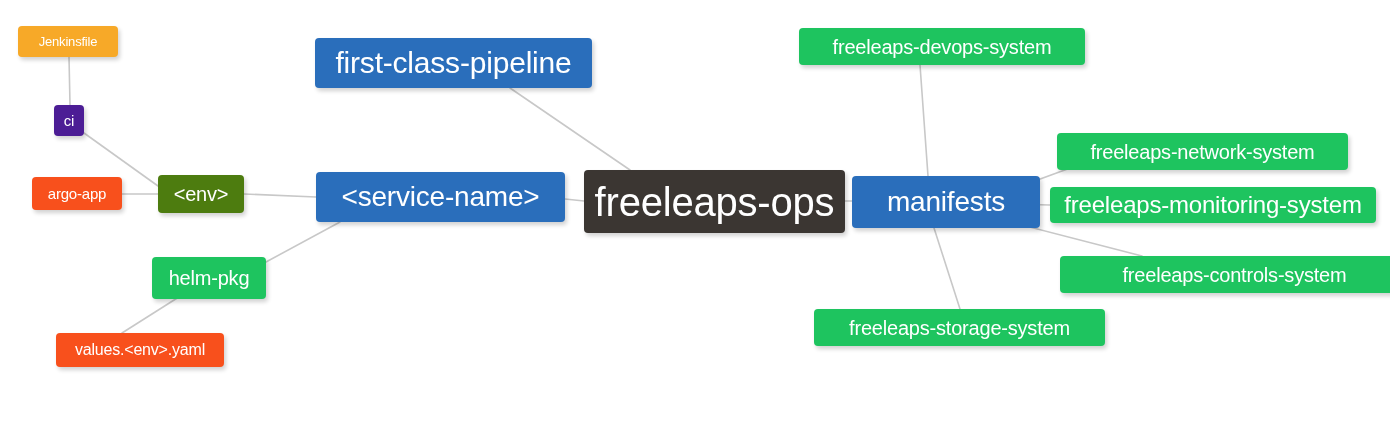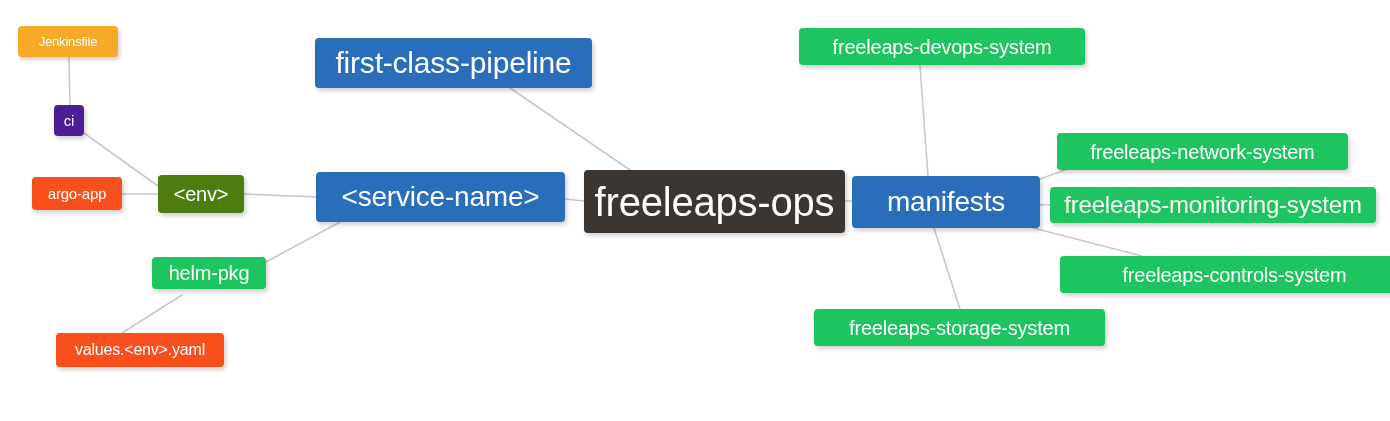--- a/index.html
+++ b/index.html
@@ -72,21 +72,21 @@
       </div>
       <div class="node" style="left: 54px; top: 105px; width: 30px; height: 31px; background: #4c1d95; font-size: 15px;">
         <span class="node-label">ci</span>
       </div>
       <div class="node" style="left: 32px; top: 177px; width: 90px; height: 33px; background: rgb(248, 80, 28); font-size: 15px; justify-content: center;">
         <span class="node-label">argo-app</span>
       </div>
       <div class="node" style="left: 158px; top: 175px; width: 86px; height: 38px; background: #4d7c0f; font-size: 20px;">
         <span class="node-label">&lt;env&gt;</span>
       </div>
-      <div class="node" style="left: 152px; top: 257px; width: 114px; height: 32px; background: rgb(30, 196, 95); font-size: 20px;">
+      <div class="node" style="left: 152px; top: 257px; width: 114px; height: 42px; background: rgb(30, 196, 95); font-size: 20px;">
         <span class="node-label">helm-pkg</span>
       </div>
       <div class="node" style="left: 8px; top: 333px; width: 168px; height: 34px; background: rgb(248, 80, 28); font-size: 16px; margin-left: 48px;">
         <span class="node-label">values.&lt;env&gt;.yaml</span>
       </div>
       <div class="node" style="left: 315px; top: 38px; width: 277px; height: 50px; background: rgb(42, 110, 187); font-size: 30px;">
         <span class="node-label">first-class-pipeline</span>
       </div>
       <div class="node" style="left: 316px; top: 172px; width: 249px; height: 50px; background: rgb(42, 110, 187); font-size: 28px;">
         <span class="node-label">&lt;service-name&gt;</span>

